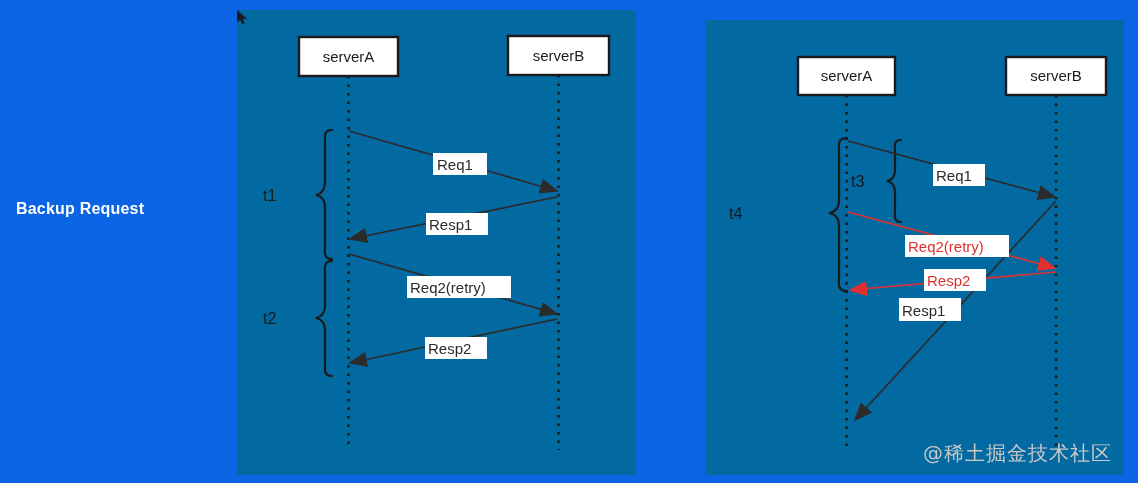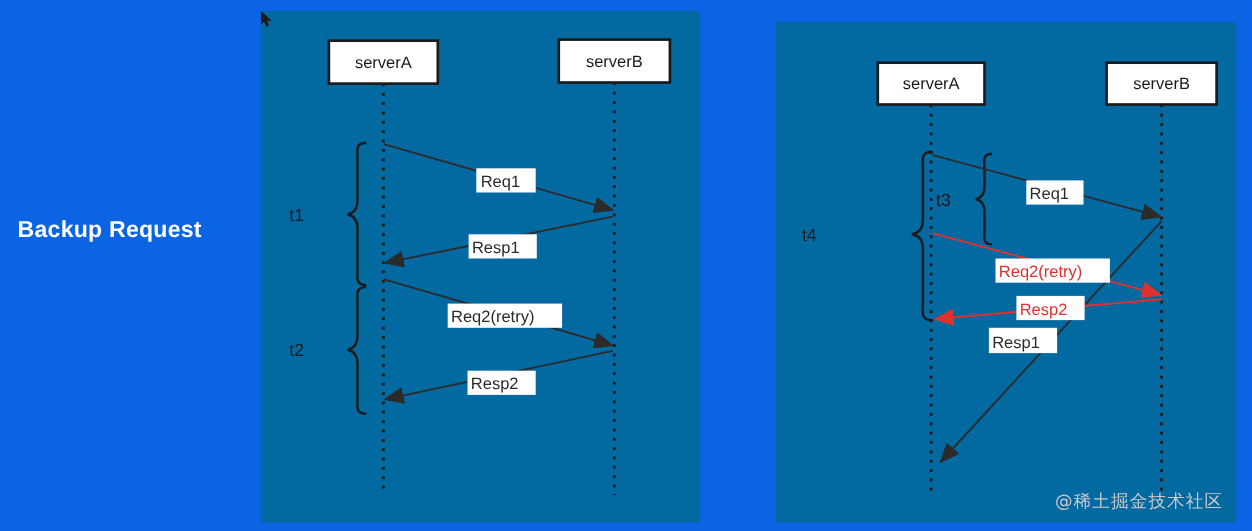--- a/index.html
+++ b/index.html
@@ -19,21 +19,21 @@
     left: 0; top: 0;
     width: 1138px;
     height: 483px;
   }
   .slide-title {
     position: absolute;
     left: 16px;
     top: 196px;
     width: 220px;
     color: #ffffff;
-    font-size: 21px;
+    font-size: 16px;
     font-weight: bold;
     letter-spacing: 0.2px;
     line-height: 26px;
     white-space: nowrap;
   }
   .panel {
     position: absolute;
     background: #0369a1;
     box-sizing: border-box;
   }
@@ -53,21 +53,21 @@
     position: absolute;
     left: 0;
     top: 0;
     display: block;
   }
   .watermark {
     position: absolute;
     right: 12px;
     bottom: 8px;
     color: #c9c9c9;
-    font-size: 16px;
+    font-size: 20px;
     font-family: "DejaVu Sans", sans-serif;
     letter-spacing: 1px;
     white-space: nowrap;
   }
   .cursor {
     position: absolute;
     left: 357px;
     top: 183px;
     width: 12px;
     height: 16px;

